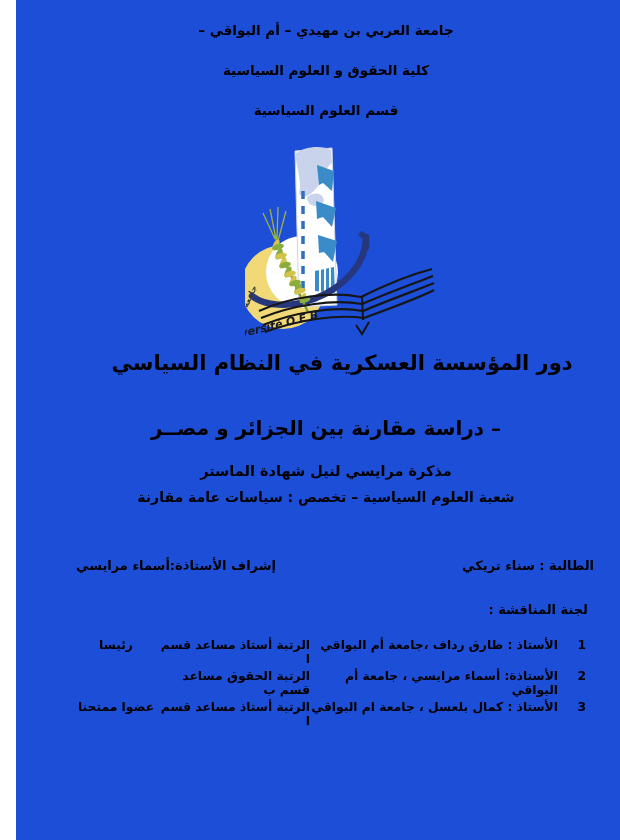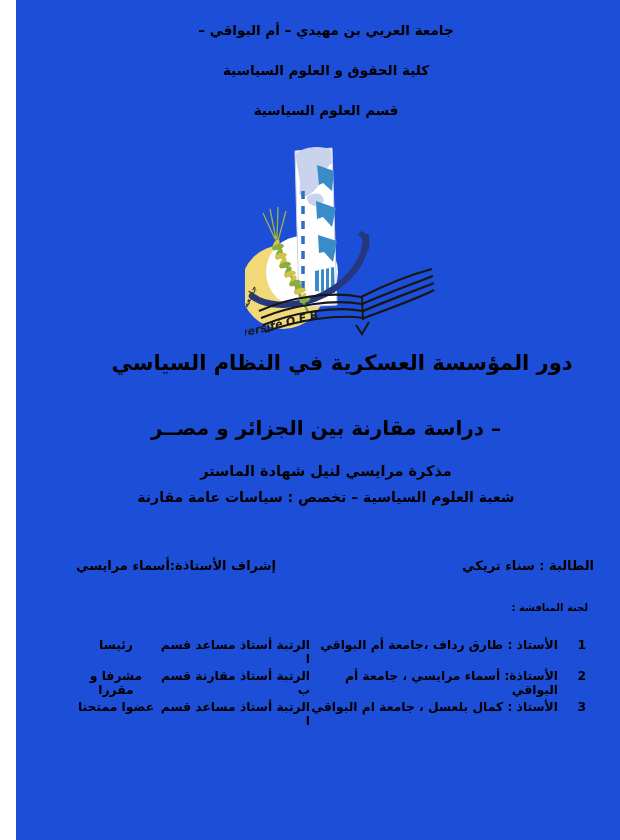--- a/index.html
+++ b/index.html
@@ -9,21 +9,21 @@
   .hdr{font-size:13.5px;letter-spacing:0.2px;}
   .hdr1{top:22px;}
   .hdr2{top:62px;}
   .hdr3{top:102px;}
   .logo{position:absolute;top:145px;left:229px;width:195px;height:195px;}
   .title1{top:351px;font-size:21px;padding-left:32px;}
   .title2{top:416px;font-size:20px;}
   .memo{top:463px;font-size:14.5px;}
   .spec{top:489px;font-size:14px;}
   .names{position:absolute;top:558px;left:60px;right:42px;display:flex;justify-content:space-between;font-size:13px;}
-  .committee-h{position:absolute;top:602px;right:48px;font-size:10px;}
+  .committee-h{position:absolute;top:602px;right:48px;font-size:13px;}
   .crow{position:absolute;left:56px;right:50px;display:flex;font-size:12.3px;align-items:baseline;}
   .crow1{top:638px;}
   .crow2{top:669px;}
   .crow3{top:700px;}
   .cnum{width:28px;}
   .cprof{width:248px;}
   .crank{width:150px;}
   .crole{flex:1;text-align:center;}
   .year{top:724px;font-size:14px;}
 </style>
@@ -107,22 +107,21 @@
 
   <div class="crow crow1">
     <span class="cnum">1</span>
     <span class="cprof">الأستاذ : طارق رداف ،جامعة أم البواقي</span>
     <span class="crank">الرتبة  أستاذ مساعد قسم ا</span>
     <span class="crole">رئيسا</span>
   </div>
   <div class="crow crow2">
     <span class="cnum">2</span>
     <span class="cprof">الأستاذة: أسماء مرايسي ، جامعة أم البواقي</span>
-    <span class="crank">الرتبة أستاذ مقارنة قسم ب</span>
-    <span class="crole">مشرفا و مقررا</span>
+    <span class="crank">الرتبة الحقوق مساعد قسم ب</span>
   </div>
   <div class="crow crow3">
     <span class="cnum">3</span>
     <span class="cprof">الأستاذ : كمال بلعسل ، جامعة ام البواقي</span>
     <span class="crank">الرتبة  أستاذ مساعد قسم ا</span>
     <span class="crole">عضوا ممتحنا</span>
   </div>
 
 
 </div>

